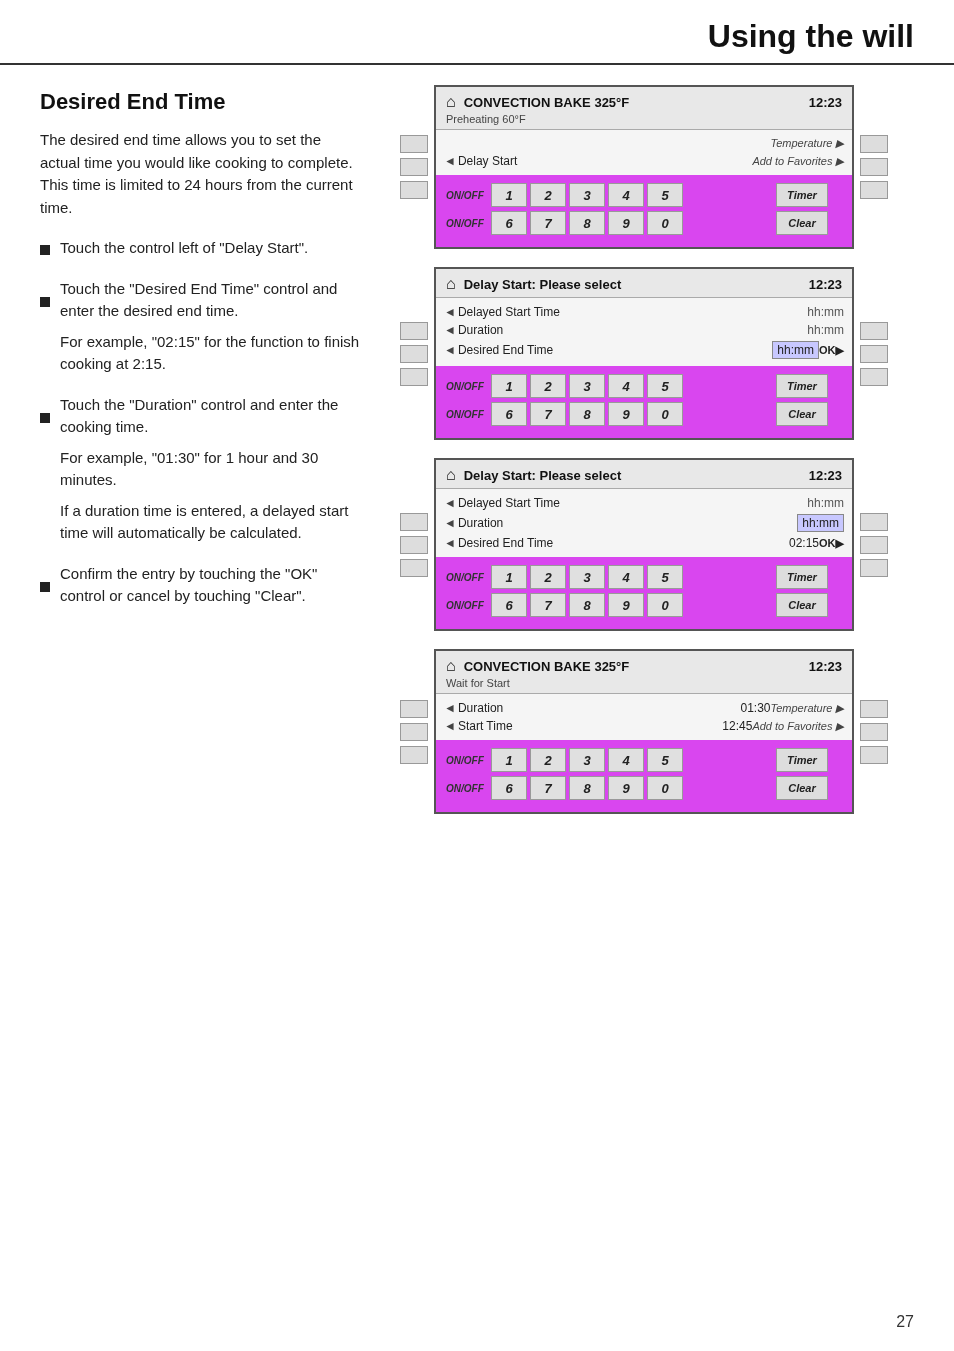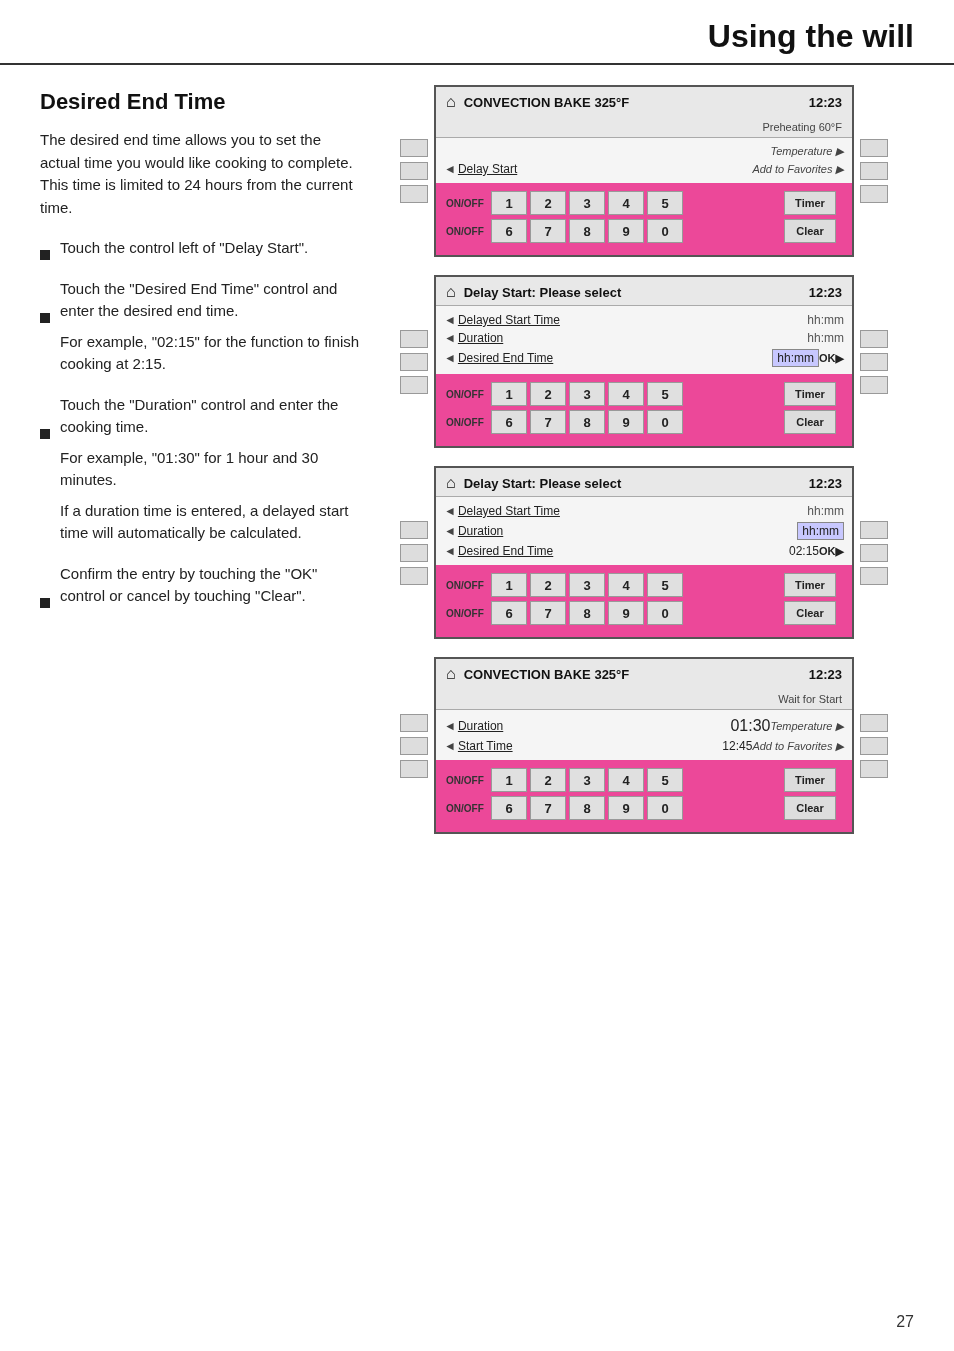--- a/index.html
+++ b/index.html
@@ -51,21 +51,21 @@
       margin-bottom: 18px;
       color: #222;
     }
 
     .step-block {
       margin-bottom: 18px;
     }
 
     .step-bullet {
       display: flex;
-      align-items: flex-end;
+      align-items: center;
       margin-bottom: 8px;
     }
 
     .bullet-square {
       width: 10px;
       height: 10px;
       background: #222;
       margin-right: 10px;
       margin-top: 4px;
       flex-shrink: 0;
@@ -123,22 +123,22 @@
       gap: 8px;
     }
 
     .home-icon {
       font-size: 16px;
     }
 
     .oven-subtitle {
       font-size: 11px;
       color: #444;
-      text-align: right;
-      margin-top: 10px;
+      text-align: left;
+      margin-top: 2px;
     }
 
     .oven-controls {
       padding: 5px 8px 5px 8px;
     }
 
     .oven-row {
       display: flex;
       align-items: center;
       font-size: 12px;
@@ -146,21 +146,20 @@
       color: #222;
     }
 
     .oven-row .arrow {
       color: #444;
       margin-right: 2px;
     }
 
     .oven-row .label {
       flex: 1;
-      text-decoration: underline;
     }
 
     .oven-row .right-link {
       font-size: 11px;
       color: #444;
       text-align: right;
       font-style: italic;
     }
 
     .highlight-box {
@@ -205,22 +204,23 @@
     .side-btn-right {
       width: 28px;
       height: 18px;
       background: #ddd;
       border: 1px solid #999;
       cursor: pointer;
     }
 
     
     .keypad-area {
-      padding: 8px 16px 8px 10px;
-      background: #ec4899;
+      padding: 8px 24px 8px 10px;
+      background: #d946ef;
+      font-style: italic;
     }
 
     .keypad-row {
       display: flex;
       align-items: center;
       margin-bottom: 4px;
     }
 
     .on-off-label {
       font-size: 10px;
@@ -531,21 +531,21 @@
               <span style="font-size:13px;font-weight:bold;">CONVECTION BAKE 325°F</span>
             </div>
             <span style="font-size:13px;font-weight:bold;">12:23</span>
           </div>
           <div class="oven-subtitle">Wait for Start</div>
         </div>
         <div class="oven-controls">
           <div class="oven-row">
             <span class="arrow">◄</span>
             <span class="label">Duration</span>
-            <span style="margin-left:4px;font-size:16px;color:#222;">01:30</span>
+            <span style="margin-left:4px;font-size:12px;color:#222;">01:30</span>
             <span class="right-link" style="margin-left:auto;">Temperature ▶</span>
           </div>
           <div class="oven-row">
             <span class="arrow">◄</span>
             <span class="label">Start Time</span>
             <span style="margin-left:8px;font-size:12px;color:#222;">12:45</span>
             <span class="right-link" style="margin-left:auto;">Add to Favorites ▶</span>
           </div>
         </div>
         <div class="keypad-area">

